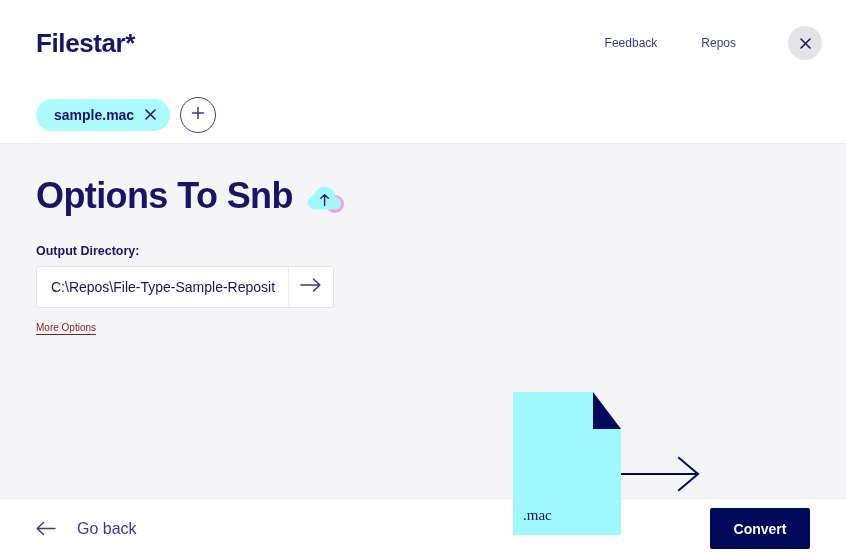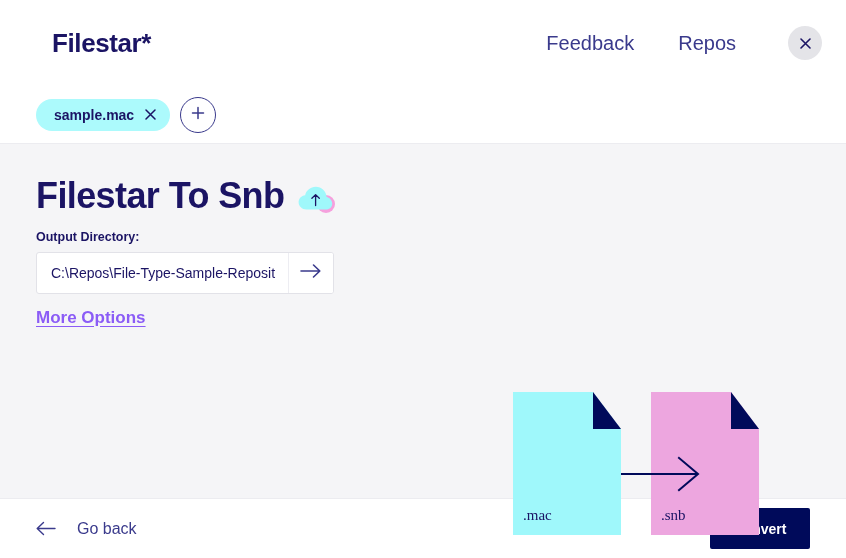--- a/index.html
+++ b/index.html
@@ -24,33 +24,33 @@
     background: #f5f5f7;
   }
 
   
   .header {
     height: 86px;
     min-height: 86px;
     background: #ffffff;
     display: flex;
     align-items: center;
-    padding: 0 24px 0 52px;
+    padding: 0 24px 0 36px;
     box-sizing: border-box;
   }
   .logo {
     font-size: 26px;
     font-weight: 700;
     letter-spacing: -0.4px;
     color: #1b1464;
     line-height: 1;
   }
   .header-spacer { flex: 1 1 auto; }
   .nav-link {
-    font-size: 20px;
+    font-size: 12px;
     color: #3a3a8c;
     margin-right: 44px;
     cursor: pointer;
     line-height: 1;
   }
   .nav-link.last { margin-right: 52px; }
   .close-btn {
     width: 34px;
     height: 34px;
     border-radius: 50%;
@@ -131,21 +131,21 @@
     margin: 0;
   }
   .cloud-icon {
     position: relative;
     width: 40px;
     height: 32px;
     margin-left: 14px;
     margin-top: 8px;
   }
 
-  .form-block { margin-top: 14px; }
+  .form-block { margin-top: 28px; }
   .field-label {
     font-size: 12.5px;
     font-weight: 700;
     color: #1b1464;
     margin-bottom: 8px;
   }
   .dir-input-wrap {
     width: 298px;
     height: 42px;
     background: #ffffff;
@@ -173,23 +173,23 @@
     border-left: 1px solid #ededf2;
     display: flex;
     align-items: center;
     justify-content: center;
     cursor: pointer;
     background: #ffffff;
   }
   .more-options {
     display: inline-block;
     margin-top: 14px;
-    font-size: 17px;
-    font-weight: 700;
-    color: #8b5cf6;
+    font-size: 10px;
+    font-weight: 400;
+    color: #7f1d1d;
     text-decoration: underline;
     text-underline-offset: 3px;
     cursor: pointer;
   }
 
   
   .illustration {
     position: absolute;
     left: 513px;
     top: 248px;
@@ -305,21 +305,21 @@
         <svg width="14" height="14" viewBox="0 0 14 14">
           <path d="M7 1.5 V12.5 M1.5 7 H12.5" stroke="#3a3a8c" stroke-width="1.5" fill="none" stroke-linecap="round"></path>
         </svg>
       </span>
     </div>
   </div>
 
   <div class="main">
 
     <div class="title-row">
-      <h1 class="page-title">Filestar To Snb</h1>
+      <h1 class="page-title">Options To Snb</h1>
       <div class="cloud-icon">
         <svg width="40" height="32" viewBox="0 0 40 32">
           <circle cx="28" cy="20" r="9" fill="#f5a0dd"></circle>
           <path d="M8.5 25.5 C3.9 25.5 0.6 22.3 0.6 18.3 C0.6 14.6 3.4 11.6 7.1 11.2 C8.2 6.3 12.6 2.7 17.8 2.7 C23.6 2.7 28.3 7.2 28.6 12.9 C31.9 13.6 34.2 16.4 34.2 19.7 C34.2 23.1 31.6 25.5 28.1 25.5 Z" fill="#9ff8fb"></path>
           <path d="M17.6 21.5 V10.6 M17.6 10.6 L13.9 14.3 M17.6 10.6 L21.3 14.3" stroke="#1b1464" stroke-width="1.3" fill="none" stroke-linecap="round" stroke-linejoin="round"></path>
         </svg>
       </div>
     </div>
 
     <div class="form-block">
@@ -338,25 +338,20 @@
     </div>
 
     <div class="illustration">
 
       <div class="file-card src">
         <div class="file-body cyan"></div>
         <div class="file-fold"></div>
         <div class="file-ext">.mac</div>
       </div>
 
-      <div class="file-card dest">
-        <div class="file-body pink"></div>
-        <div class="file-fold"></div>
-        <div class="file-ext">.snb</div>
-      </div>
 
       <div class="conv-arrow">
         <svg width="80" height="36" viewBox="0 0 80 36">
           <path d="M0 18 H76 M58 2 L77 18 L58 34" stroke="#000a5a" stroke-width="2" fill="none" stroke-linecap="square" stroke-linejoin="miter"></path>
         </svg>
       </div>
 
     </div>
 
   </div>

